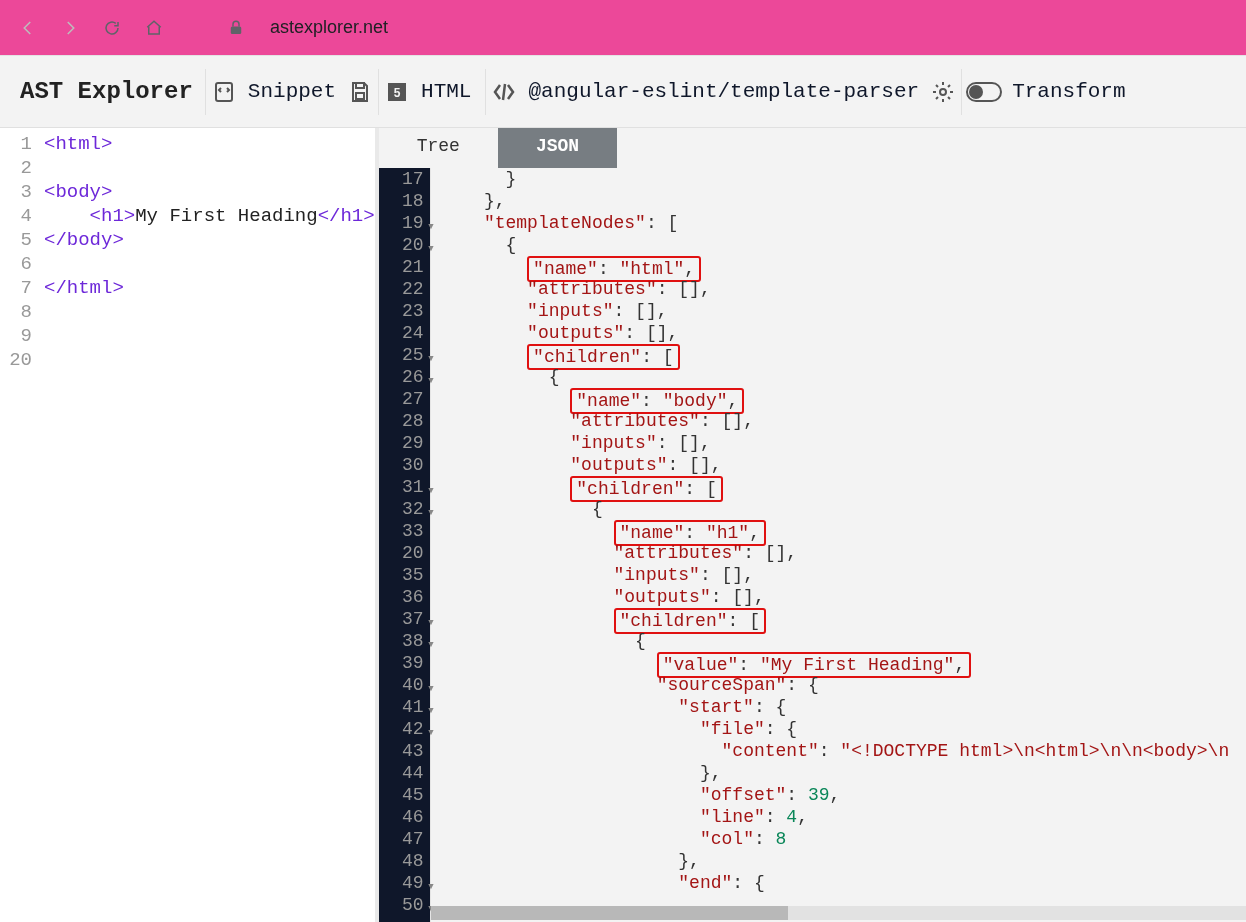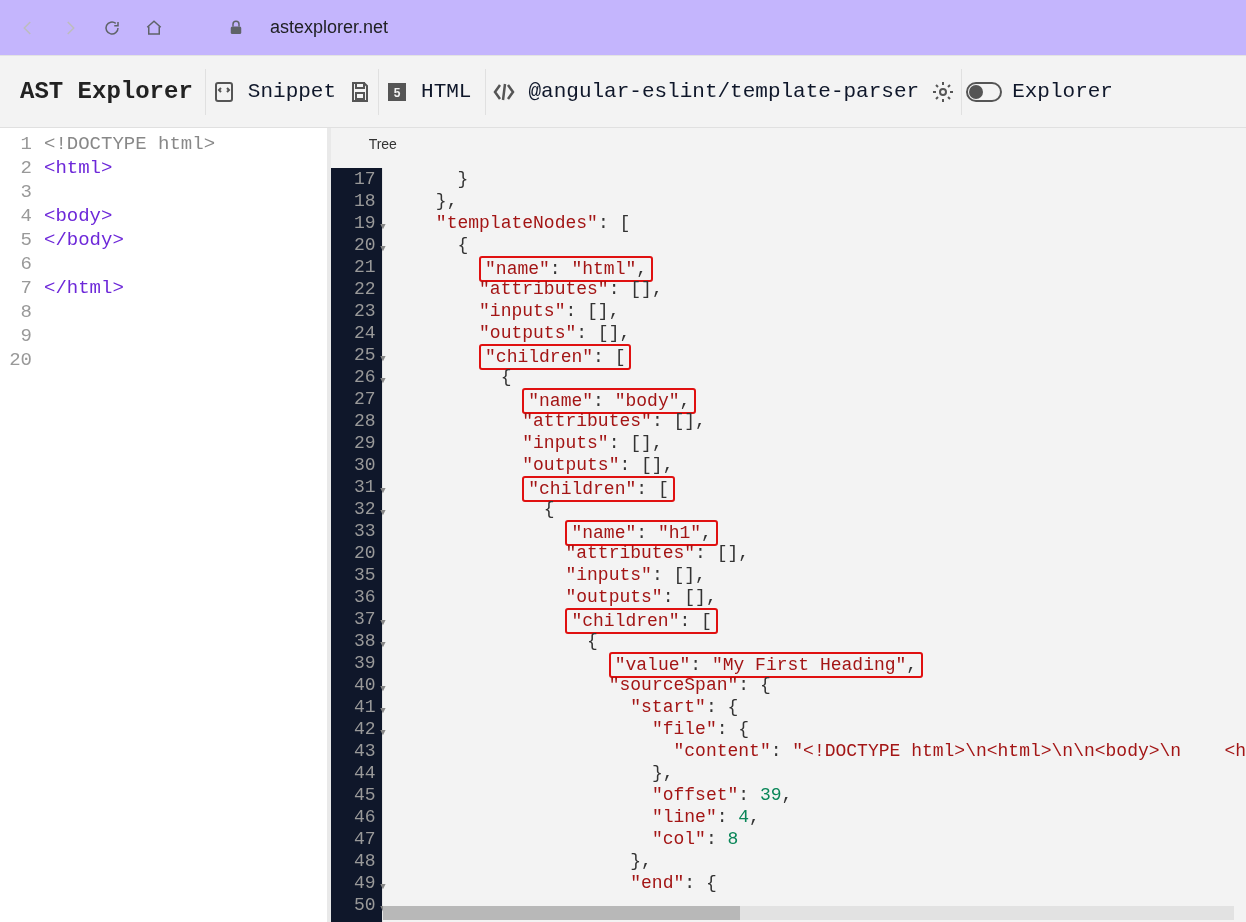--- a/index.html
+++ b/index.html
@@ -11,21 +11,21 @@
     height: 922px;
   }
   
   .browser-bar {
     height: 56px;
     display: flex;
     align-items: center;
     padding: 0 18px;
     gap: 22px;
     border-bottom: 1px solid #e3e3e3;
-    background: #c4b5fd;
+    background: #ec4899;
   }
   .nav-arrow { width: 20px; height: 20px; color: #5f6368; display:flex; align-items:center; justify-content:center; }
   .nav-arrow.disabled { color: #bdbdbd; }
   .nav-arrow svg { width: 18px; height: 18px; }
   .reload-icon svg, .home-icon svg, .lock-icon svg { width:18px; height:18px; }
   .reload-icon, .home-icon { color:#5f6368; }
   .lock-icon { color:#5f6368; }
   .url-text { font-size: 18px; color:#202124; margin-left:2px; }
 
   
@@ -95,23 +95,23 @@
     flex-direction:column;
     background:#f3f3f3;
   }
   .tabs {
     display:flex;
     background:#f3f3f3;
     height:40px;
   }
   .tab {
     padding: 8px 38px;
-    font-size: 14px;
+    font-size: 18px;
     color:#333;
-    font-family: Liberation Sans, sans-serif;
+    font-family: Liberation Mono, monospace;
   }
   .tab.active {
     background:#777d82;
     color:#fff;
     font-weight:bold;
   }
   .json-area {
     flex:1;
     display:flex;
     font-family: "Courier New", monospace;
@@ -237,53 +237,54 @@
   </span>
   <span class="tb-label">@angular-eslint/template-parser</span>
   <span class="tb-icon">
     <svg viewBox="0 0 24 24" fill="currentColor">
         <circle cx="12" cy="12" r="3" fill="none" stroke="currentColor" stroke-width="2"></circle>
         <path d="M12 2v3M12 19v3M2 12h3M19 12h3M5 5l2 2M17 17l2 2M19 5l-2 2M7 17l-2 2" stroke="currentColor" stroke-width="2"></path>
       </svg>
   </span>
   <span class="tb-sep"></span>
   <span class="toggle"></span>
-  <span class="tb-label">Explorer</span>
+  <span class="tb-label">Transform</span>
 </div>
 
 <div class="split">
 
   <div class="left-pane">
     <div class="left-gutter" id="left-gutter">
         <div>1</div>
         <div>2</div>
         <div>3</div>
         <div>4</div>
         <div>5</div>
         <div>6</div>
         <div>7</div>
         <div>8</div>
         <div>9</div>
         <div>20</div>
       </div>
     <div class="left-code" id="left-code">
-        <div><span class="tag-doctype">&lt;!DOCTYPE html&gt;</span></div>
         <div><span class="tag-open">&lt;html&gt;</span></div>
         <div></div>
         <div><span class="tag-open">&lt;body&gt;</span></div>
+        <div><span class="txt">    </span><span class="tag-open">&lt;h1&gt;</span><span class="txt">My First Heading</span><span class="tag-close">&lt;/h1&gt;</span></div>
         <div><span class="tag-close">&lt;/body&gt;</span></div>
         <div></div>
         <div><span class="tag-close">&lt;/html&gt;</span></div>
         <div></div>
       </div>
   </div>
 
   <div class="right-pane">
     <div class="tabs">
       <div class="tab">Tree</div>
+      <div class="tab active">JSON</div>
     </div>
     <div class="json-area">
       <div class="json-gutter" id="json-gutter">
           <div>17</div>
           <div>18</div>
           <div>19<span class="fold-marker">▼</span></div>
           <div>20<span class="fold-marker">▼</span></div>
           <div>21</div>
           <div>22</div>
           <div>23</div>

